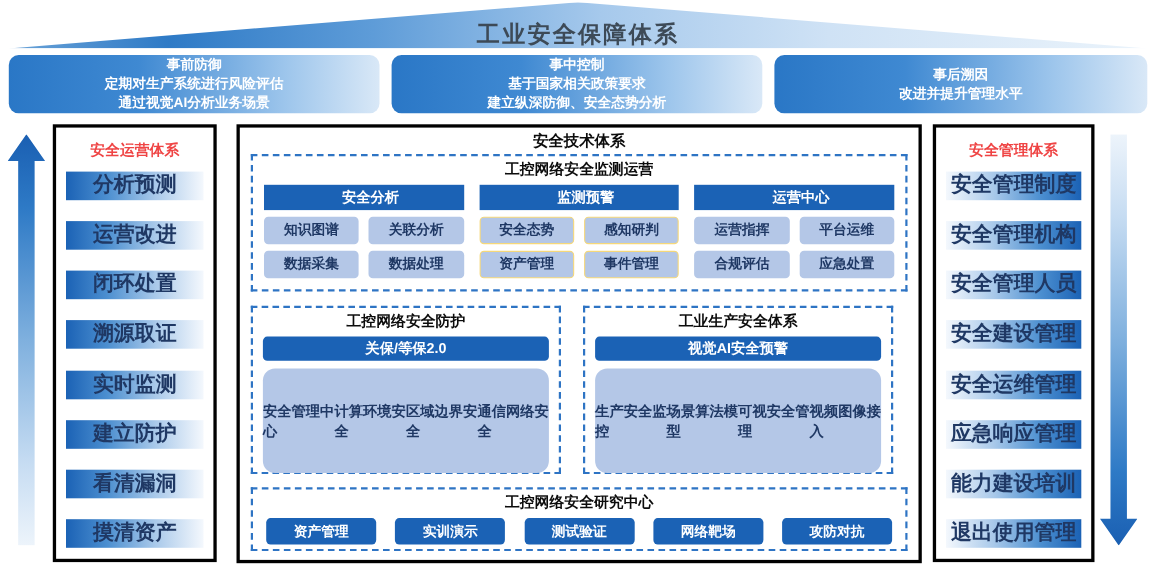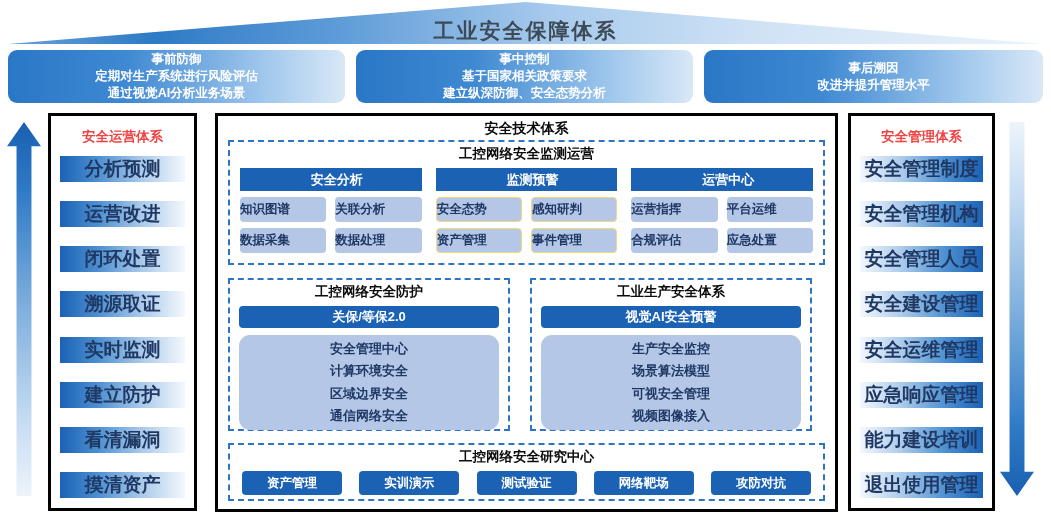--- a/index.html
+++ b/index.html
@@ -52,30 +52,30 @@
     font-weight:bold; font-size:14px; color:#0c0c0c; }
   .dashed-box { position:absolute; border:2px dashed #2e74c4; background:#fff; }
   .box-title { text-align:center; font-weight:bold; font-size:13.5px; color:#0c0c0c; margin-top:3px; }
 
   .monitor { left:10px; top:24px; width:597px; height:125px; }
   .groups { display:flex; gap:14px; padding:5px 10px 0; }
   .group { flex:1; }
   .group-header { height:23px; line-height:23px; text-align:center; background:#1b62b5;
     color:#fff; font-weight:bold; font-size:13px; margin-bottom:6px;padding-left:12px; }
   .chips { display:grid; grid-template-columns:1fr 1fr; column-gap:9px; row-gap:6px; }
-  .chip { height:25px; line-height:25px; background:#b4c7e7; border-radius:4px;
+  .chip { height:25px; line-height:25px; text-align:center; background:#b4c7e7; border-radius:4px;
     font-weight:bold; font-size:12.5px; color:#1f3864; }
   .chip.hl { border:1px solid #f5d87a; line-height:23px; }
 
   .duo { top:162px; width:282px; height:153px; }
   .duo.l { left:10px; } .duo.r { left:312px; }
   .duo-header { margin:5px 9px 0; height:22px; line-height:22px; border-radius:4px;
     background:#1b62b5; color:#fff; font-weight:bold; font-size:13px; text-align:center; }
   .panel-light { margin:7px 9px 0; height:95px; border-radius:11px; background:#b4c7e7;
-    display:flex; flex-direction:column; justify-content:space-evenly; align-items:center; }
+    display:flex; flex-direction:row; justify-content:space-evenly; align-items:center; }
   .panel-light .item { font-weight:bold; font-size:13px; color:#1f3864; }
 
   .research { left:10px; top:327px; width:597px; height:58px; }
   .btn-row { display:flex; justify-content:space-between; padding:5px 12px 0; }
   .btn { width:100px; height:24px; line-height:24px; border-radius:4px; background:#1b62b5;
     color:#fff; font-weight:bold; font-size:12.5px; text-align:center; }
 </style>
 </head>
 <body>
 

